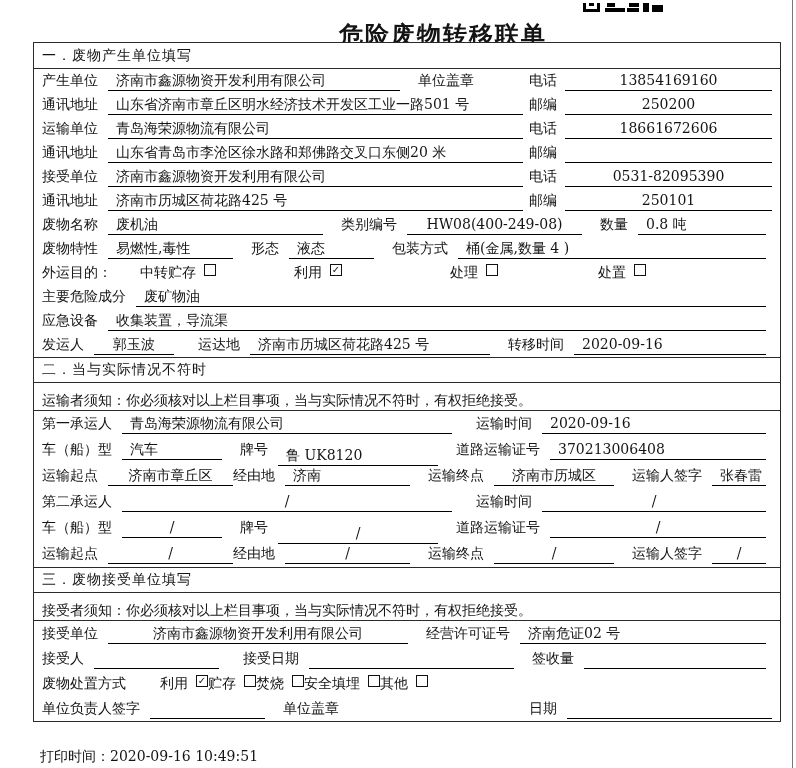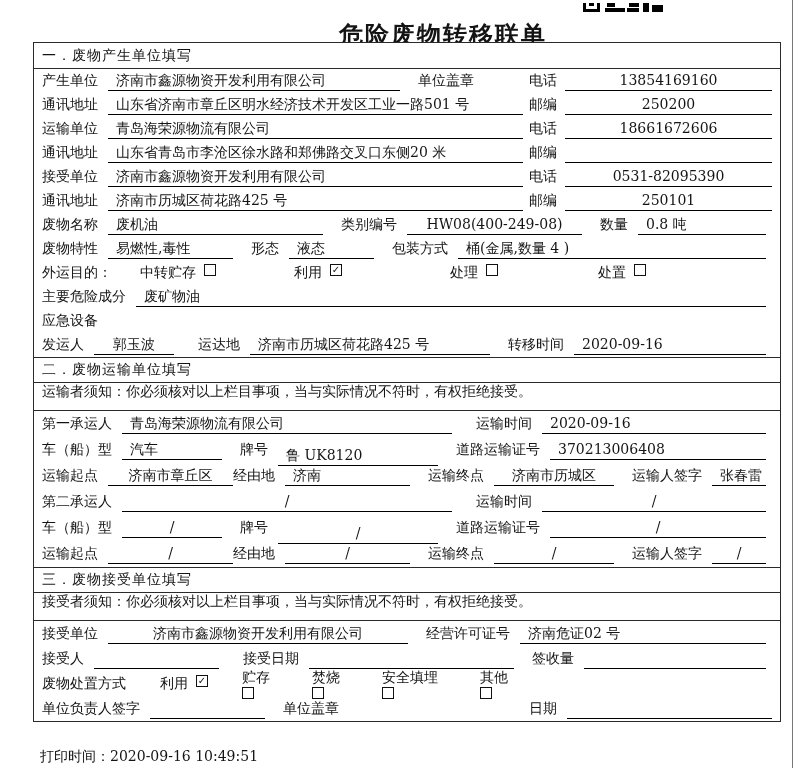--- a/index.html
+++ b/index.html
@@ -11,21 +11,21 @@
   .docno { position:absolute; left:40px; top:15px; white-space:nowrap; }
   .title { position:absolute; top:19px; left:50%; transform:translateX(calc(-50% + 45px));
            font-size:24px; font-weight:bold; letter-spacing:2px; white-space:nowrap; }
   .qr { position:absolute; left:583px; top:0; }
 
   .form { position:absolute; left:33px; top:42px; width:748px; border:1px solid #2a2a2a; background:#fff; }
   .sec2, .sec3 { border-top:1px solid #2a2a2a; }
   .sec-h { font-weight:normal; height:26px; display:flex; align-items:center; padding:0 8px;
            border-bottom:1px solid #2a2a2a; letter-spacing:1px; }
   .sec2 .sec-h, .sec3 .sec-h { height:25px; }
-  .notice { height:28px; display:flex; align-items:flex-start; padding:0 8px; border-bottom:1px solid #2a2a2a; white-space:nowrap; }
+  .notice { height:28px; display:flex; align-items:flex-end; padding:0 8px; border-bottom:1px solid #2a2a2a; white-space:nowrap; }
 
   .row { display:flex; align-items:center; padding:0 8px; }
   .sec1 .row { height:24px; }
   .sec2 .row { height:26px; }
   .sec3 .row { height:25px; }
 
   .lbl { white-space:nowrap; margin-right:10px; flex:0 0 auto; }
   .val { border-bottom:1px solid #000; height:20px; line-height:19px; padding:0 8px;
          white-space:nowrap; overflow:hidden; flex:0 0 auto; }
   .fill { flex:1 1 auto; margin-right:6px; }
@@ -38,21 +38,21 @@
   .opt { display:inline-flex; flex:0 0 auto; }
   .olbl { margin-right:8px; white-space:nowrap; }
   .box { width:12px; height:12px; border:1px solid #111; display:inline-flex; align-items:center;
          justify-content:center; font-size:10px; line-height:1;
          font-family:"DejaVu Sans","Liberation Sans",sans-serif; }
 
   .w292{width:292px;} .w215{width:215px;} .w175{width:175px;} .w125{width:125px;} .w85{width:85px;}
   .w80{width:80px;} .w240{width:240px;} .w330{width:330px;} .w100{width:100px;} .w160{width:160px;margin-top:12px;}
   .w120{width:120px;} .w300{width:300px;} .w205{width:205px;} .w115{width:115px;}
   .ml18{margin-left:18px;} .ml78{margin-left:78px;} .ml88{margin-left:108px;} .ml100{margin-left:100px;}
-  .ml24{margin-left:24px;} .ml34{margin-left:34px;flex-direction:column;}
+  .ml24{margin-left:24px;} .ml34{}
   .print { position:absolute; left:40px; top:748px; white-space:nowrap; }
 </style>
 </head>
 <body>
 
 <div class="page">
 
 
   <div class="title">危险废物转移联单</div>
 
@@ -180,34 +180,35 @@
       </div>
 
       <div class="row">
         <span class="lbl">主要危险成分</span>
         <span class="val fill">废矿物油</span>
       </div>
 
 
       <div class="row">
         <span class="lbl">应急设备</span>
+        <span class="val fill">收集装置，导流渠</span>
       </div>
 
       <div class="row">
         <span class="lbl">发运人</span>
         <span class="val w80 ctr">郭玉波</span>
         <span class="lbl ml24">运达地</span>
         <span class="val w240">济南市历城区荷花路425 号</span>
         <span class="lbl ml18">转移时间</span>
         <span class="val fill">2020-09-16</span>
       </div>
     </div>
 
     <div class="sec2">
-      <div class="sec-h">二．废物运输单位填写</div>
+      <div class="sec-h">二．当与实际情况不符时</div>
 
       <div class="notice">
         <span>运输者须知：</span>
           <span>你必须核对以上栏目事项，当与实际情况不符时，有权拒绝接受。</span>
       </div>
 
       <div class="row">
         <span class="lbl">第一承运人</span>
         <span class="val w330">青岛海荣源物流有限公司</span>
         <span class="lbl ml24">运输时间</span>

